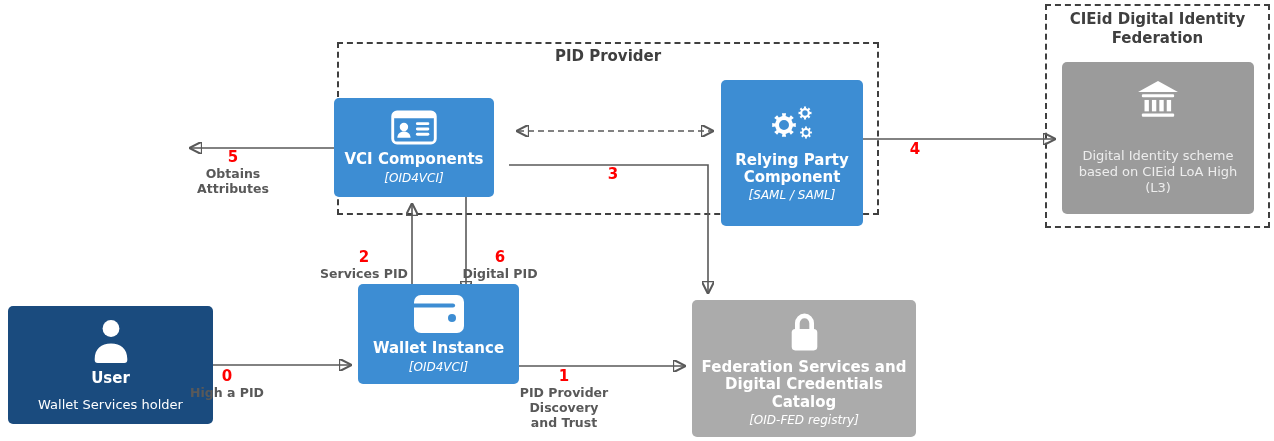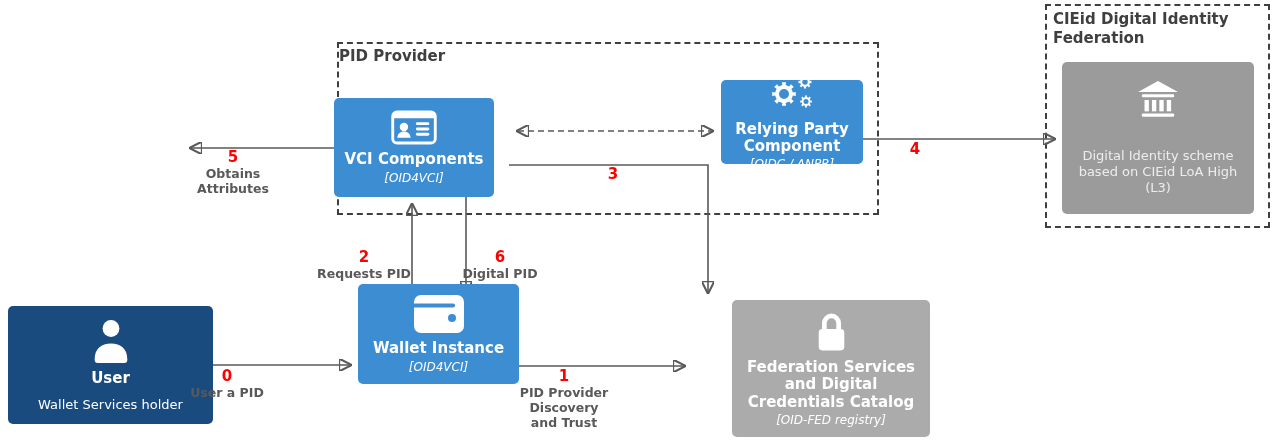--- a/index.html
+++ b/index.html
@@ -5,21 +5,21 @@
   html,body { margin:0; padding:0; background:#fff; }
   .canvas {
     position:relative; width:1274px; height:441px; background:#ffffff;
     font-family:"DejaVu Sans","Liberation Sans",sans-serif; overflow:hidden;
   }
   
   .group {
     position:absolute; border:2px dashed #3f3f3f; box-sizing:border-box; z-index:0;
   }
   .group-title {
-    font-weight:bold; font-size:15px; color:#3f3f3f; 
+    font-weight:bold; font-size:15px; color:#3f3f3f; text-align:center;
     line-height:1.25; padding-top:3px;
   }
   
   .node {
     position:absolute; border-radius:5px; color:#fff; z-index:2;
     display:flex; flex-direction:column; align-items:center; justify-content:center;
     text-align:center; box-sizing:border-box; padding:4px;
   }
   .node.blue { background:var(--bg); }
   .node.gray { background:var(--bg); }
@@ -78,31 +78,31 @@
       <circle cx="13.5" cy="17.5" r="4.4" fill="#fff"></circle>
       <path d="M6.6 28.8 c0-4.3 3.1-6.7 6.9-6.7 s6.9 2.4 6.9 6.7 z" fill="#fff"></path>
       <rect x="26" y="12.5" width="14" height="3" rx="1.5" fill="#fff"></rect>
       <rect x="26" y="18" width="14" height="3" rx="1.5" fill="#fff"></rect>
       <rect x="26" y="23.5" width="14" height="3" rx="1.5" fill="#fff"></rect>
     </svg>
     <div class="title">VCI Components</div>
     <div class="sub">[OID4VCI]</div>
   </div>
 
-  <div class="node blue" style="left:721px;top:80px;width:142px;height:84px;--bg:#3d8dd3">
+  <div class="node blue" style="left:721px;top:80px;width:142px;height:146px;--bg:#3d8dd3">
     <svg class="icon" width="50" height="42" viewBox="0 0 50 42">
       <defs>
         <path id="gearp" fill-rule="evenodd" d="M11.8 -2.1 L11.8 2.1 L8.9 1.6 L7.4 5.2 L9.8 6.9 L6.9 9.8 L5.2 7.4 L1.6 8.9 L2.1 11.8 L-2.1 11.8 L-1.6 8.9 L-5.2 7.4 L-6.9 9.8 L-9.8 6.9 L-7.4 5.2 L-8.9 1.6 L-11.8 2.1 L-11.8 -2.1 L-8.9 -1.6 L-7.4 -5.2 L-9.8 -6.9 L-6.9 -9.8 L-5.2 -7.4 L-1.6 -8.9 L-2.1 -11.8 L2.1 -11.8 L1.6 -8.9 L5.2 -7.4 L6.9 -9.8 L9.8 -6.9 L7.4 -5.2 L8.9 -1.6 Z M5 0 A5 5 0 1 0 -5 0 A5 5 0 1 0 5 0 Z"></path>
       </defs>
       <use href="#gearp" transform="translate(17,21)" fill="#fff"></use>
       <use href="#gearp" transform="translate(38,9) scale(0.55)" fill="#fff"></use>
       <use href="#gearp" transform="translate(39,28.5) scale(0.5)" fill="#fff"></use>
     </svg>
     <div class="title">Relying Party Component</div>
-    <div class="sub">[OIDC / ANPR]</div>
+    <div class="sub">[SAML / SAML]</div>
   </div>
 
   <div class="node gray" style="left:1062px;top:62px;width:192px;height:152px;--bg:#9b9b9b">
     <svg class="icon" width="44" height="38" viewBox="0 0 44 40">
       <path d="M22 1 L43 12.5 H1 Z" fill="#fff"></path>
       <rect x="5" y="15" width="34" height="3.2" rx="1.2" fill="#fff"></rect>
       <rect x="7.8" y="21" width="4.6" height="12" fill="#fff"></rect>
       <rect x="15.6" y="21" width="4.6" height="12" fill="#fff"></rect>
       <rect x="23.4" y="21" width="4.6" height="12" fill="#fff"></rect>
       <rect x="31.2" y="21" width="4.6" height="12" fill="#fff"></rect>
@@ -123,44 +123,44 @@
   <div class="node blue" style="left:358px;top:284px;width:161px;height:100px;--bg:#3d8dd3">
     <svg class="icon" width="52" height="40" viewBox="0 0 52 40">
       <rect x="1" y="1" width="50" height="38" rx="7" fill="#fff"></rect>
       <path d="M-3 11.5 H40" stroke="var(--bg)" stroke-width="4.2" stroke-linecap="round" fill="none"></path>
       <circle cx="39" cy="24" r="4" fill="var(--bg)"></circle>
     </svg>
     <div class="title">Wallet Instance</div>
     <div class="sub">[OID4VCI]</div>
   </div>
 
-  <div class="node gray" style="left:732px;top:300px;width:198px;height:137px;--bg:#ababab">
+  <div class="node gray" style="left:692px;top:300px;width:224px;height:137px;--bg:#ababab">
     <svg class="icon" width="37" height="43" viewBox="0 0 36 42">
       <path d="M11 21 V13 a7 7.2 0 0 1 14 0 V21" fill="none" stroke="#fff" stroke-width="4.6"></path>
       <rect x="5.5" y="18.5" width="25" height="21" rx="3.5" fill="#fff"></rect>
     </svg>
     <div class="title">Federation Services and Digital Credentials Catalog</div>
     <div class="sub">[OID-FED registry]</div>
   </div>
 
   <div class="edge-label" style="left:227px;top:369px">
     <span class="num">0</span>
-    <span class="txt">User a PID</span>
+    <span class="txt">High a PID</span>
   </div>
 
   <div class="edge-label" style="left:564px;top:369px">
     <span class="num">1</span>
     <span class="txt">PID Provider
 Discovery
 and Trust</span>
   </div>
 
   <div class="edge-label" style="left:364px;top:250px">
     <span class="num">2</span>
-    <span class="txt">Requests PID</span>
+    <span class="txt">Services PID</span>
   </div>
 
   <div class="edge-label" style="left:613px;top:167px">
     <span class="num">3</span>
   </div>
 
   <div class="edge-label" style="left:915px;top:142px">
     <span class="num">4</span>
   </div>
 

